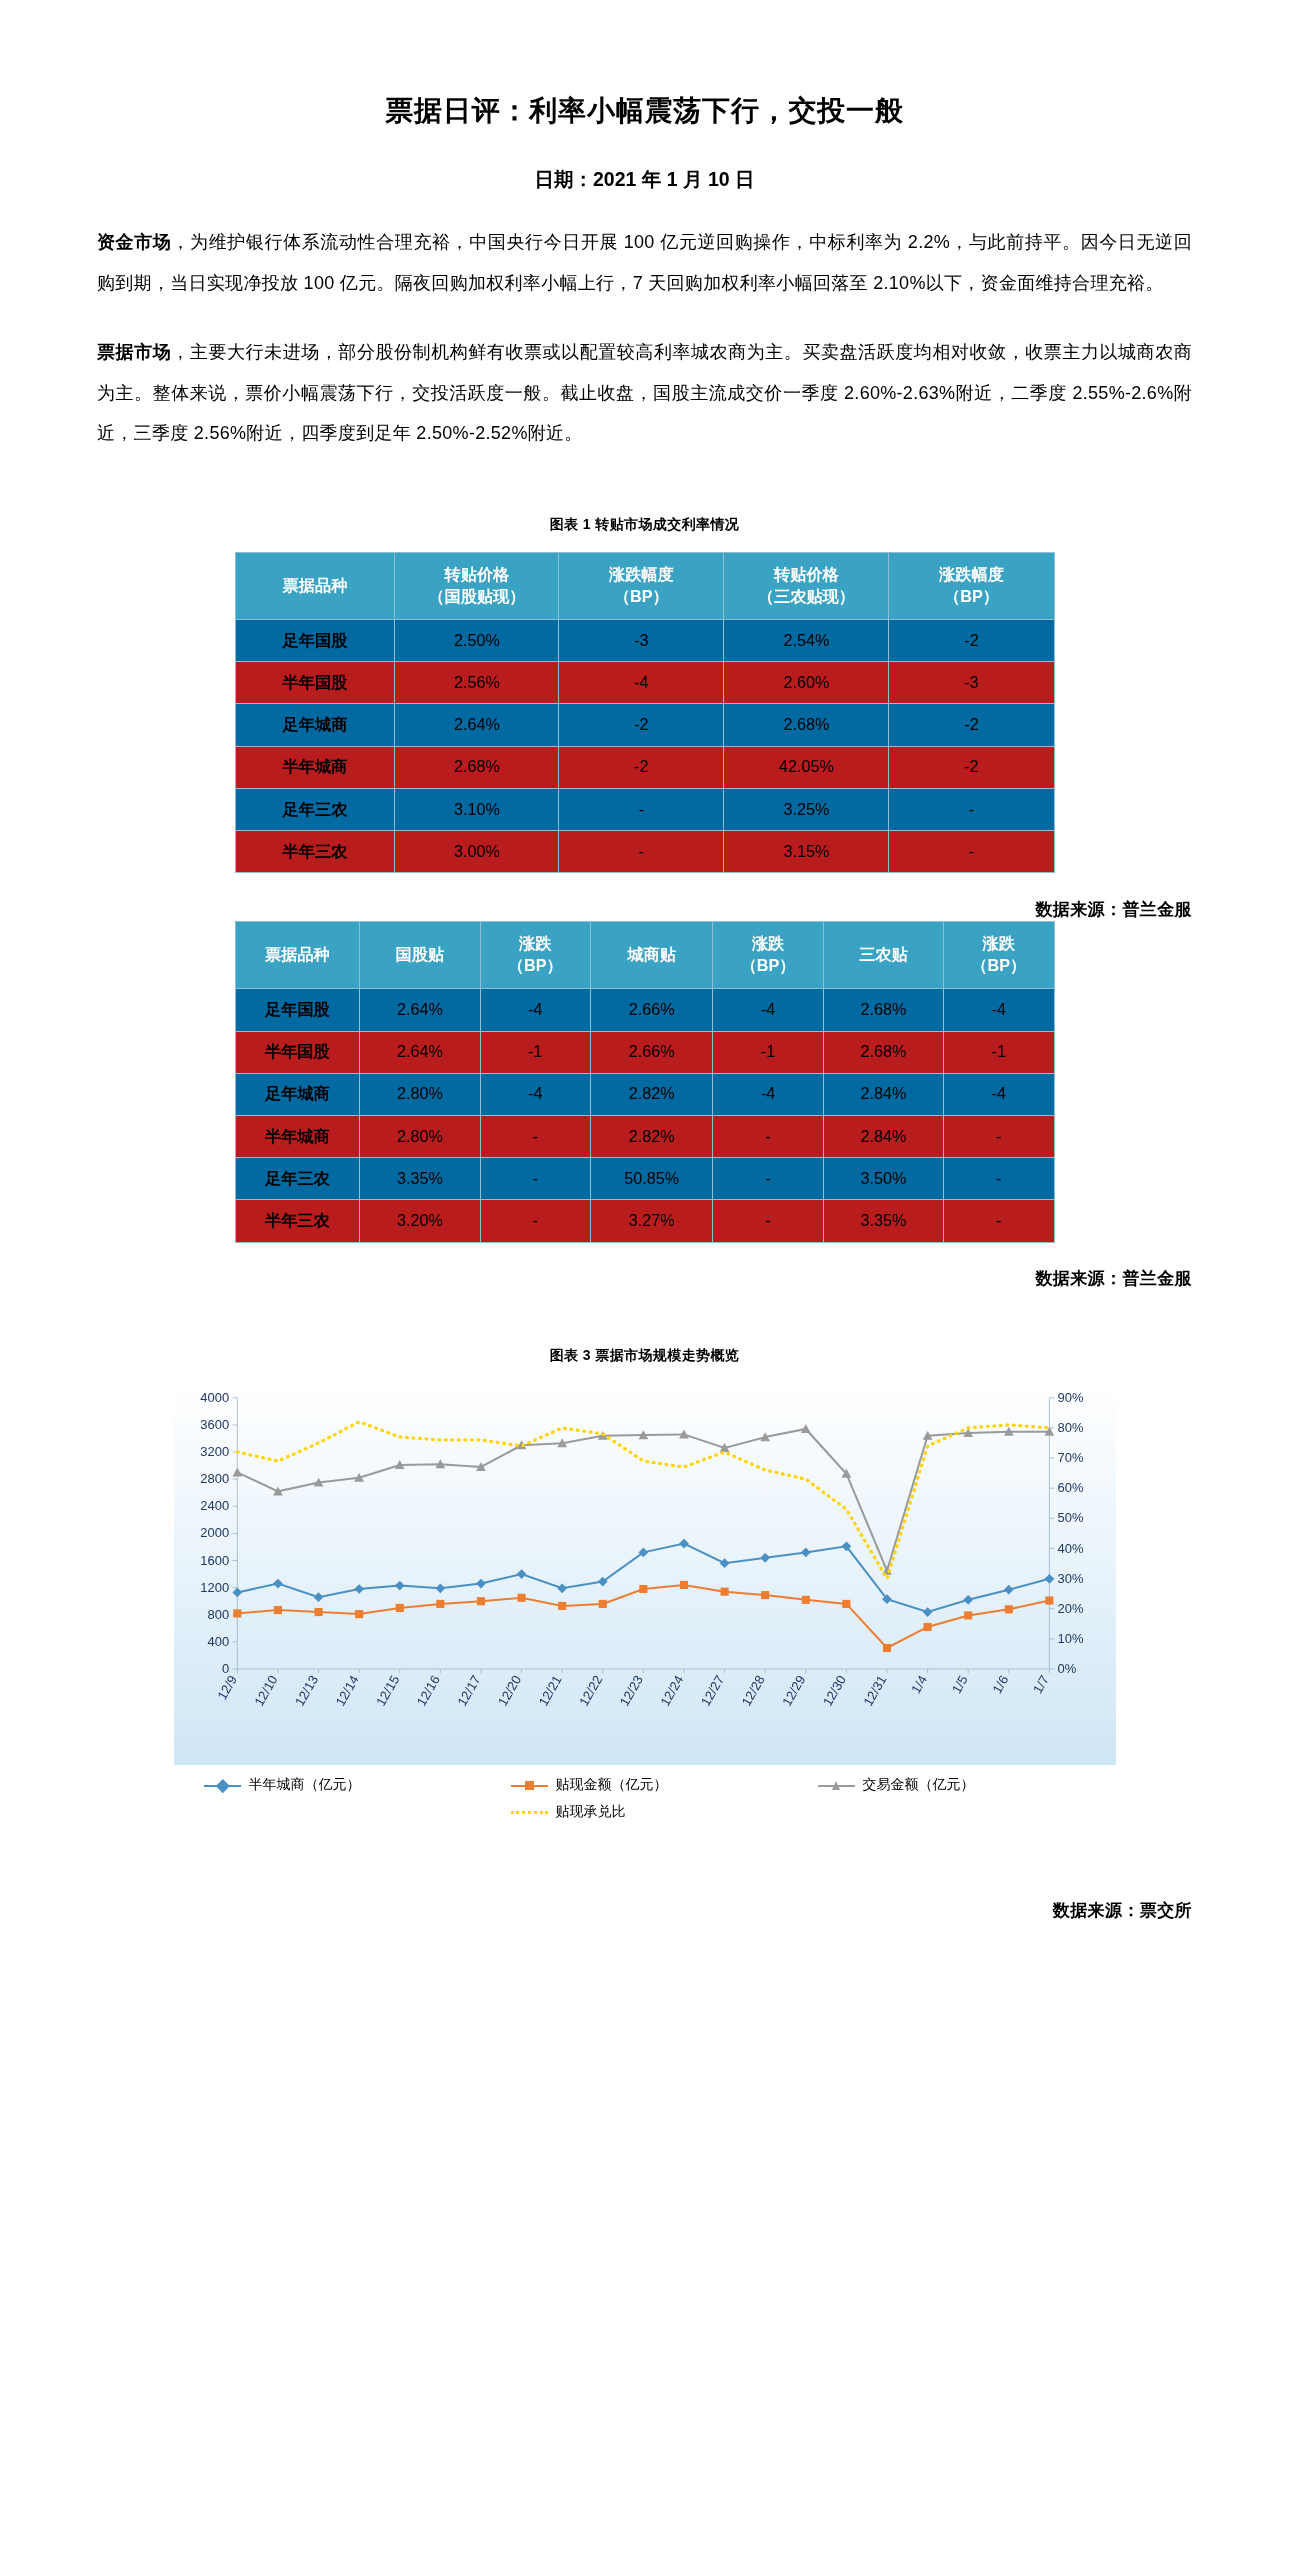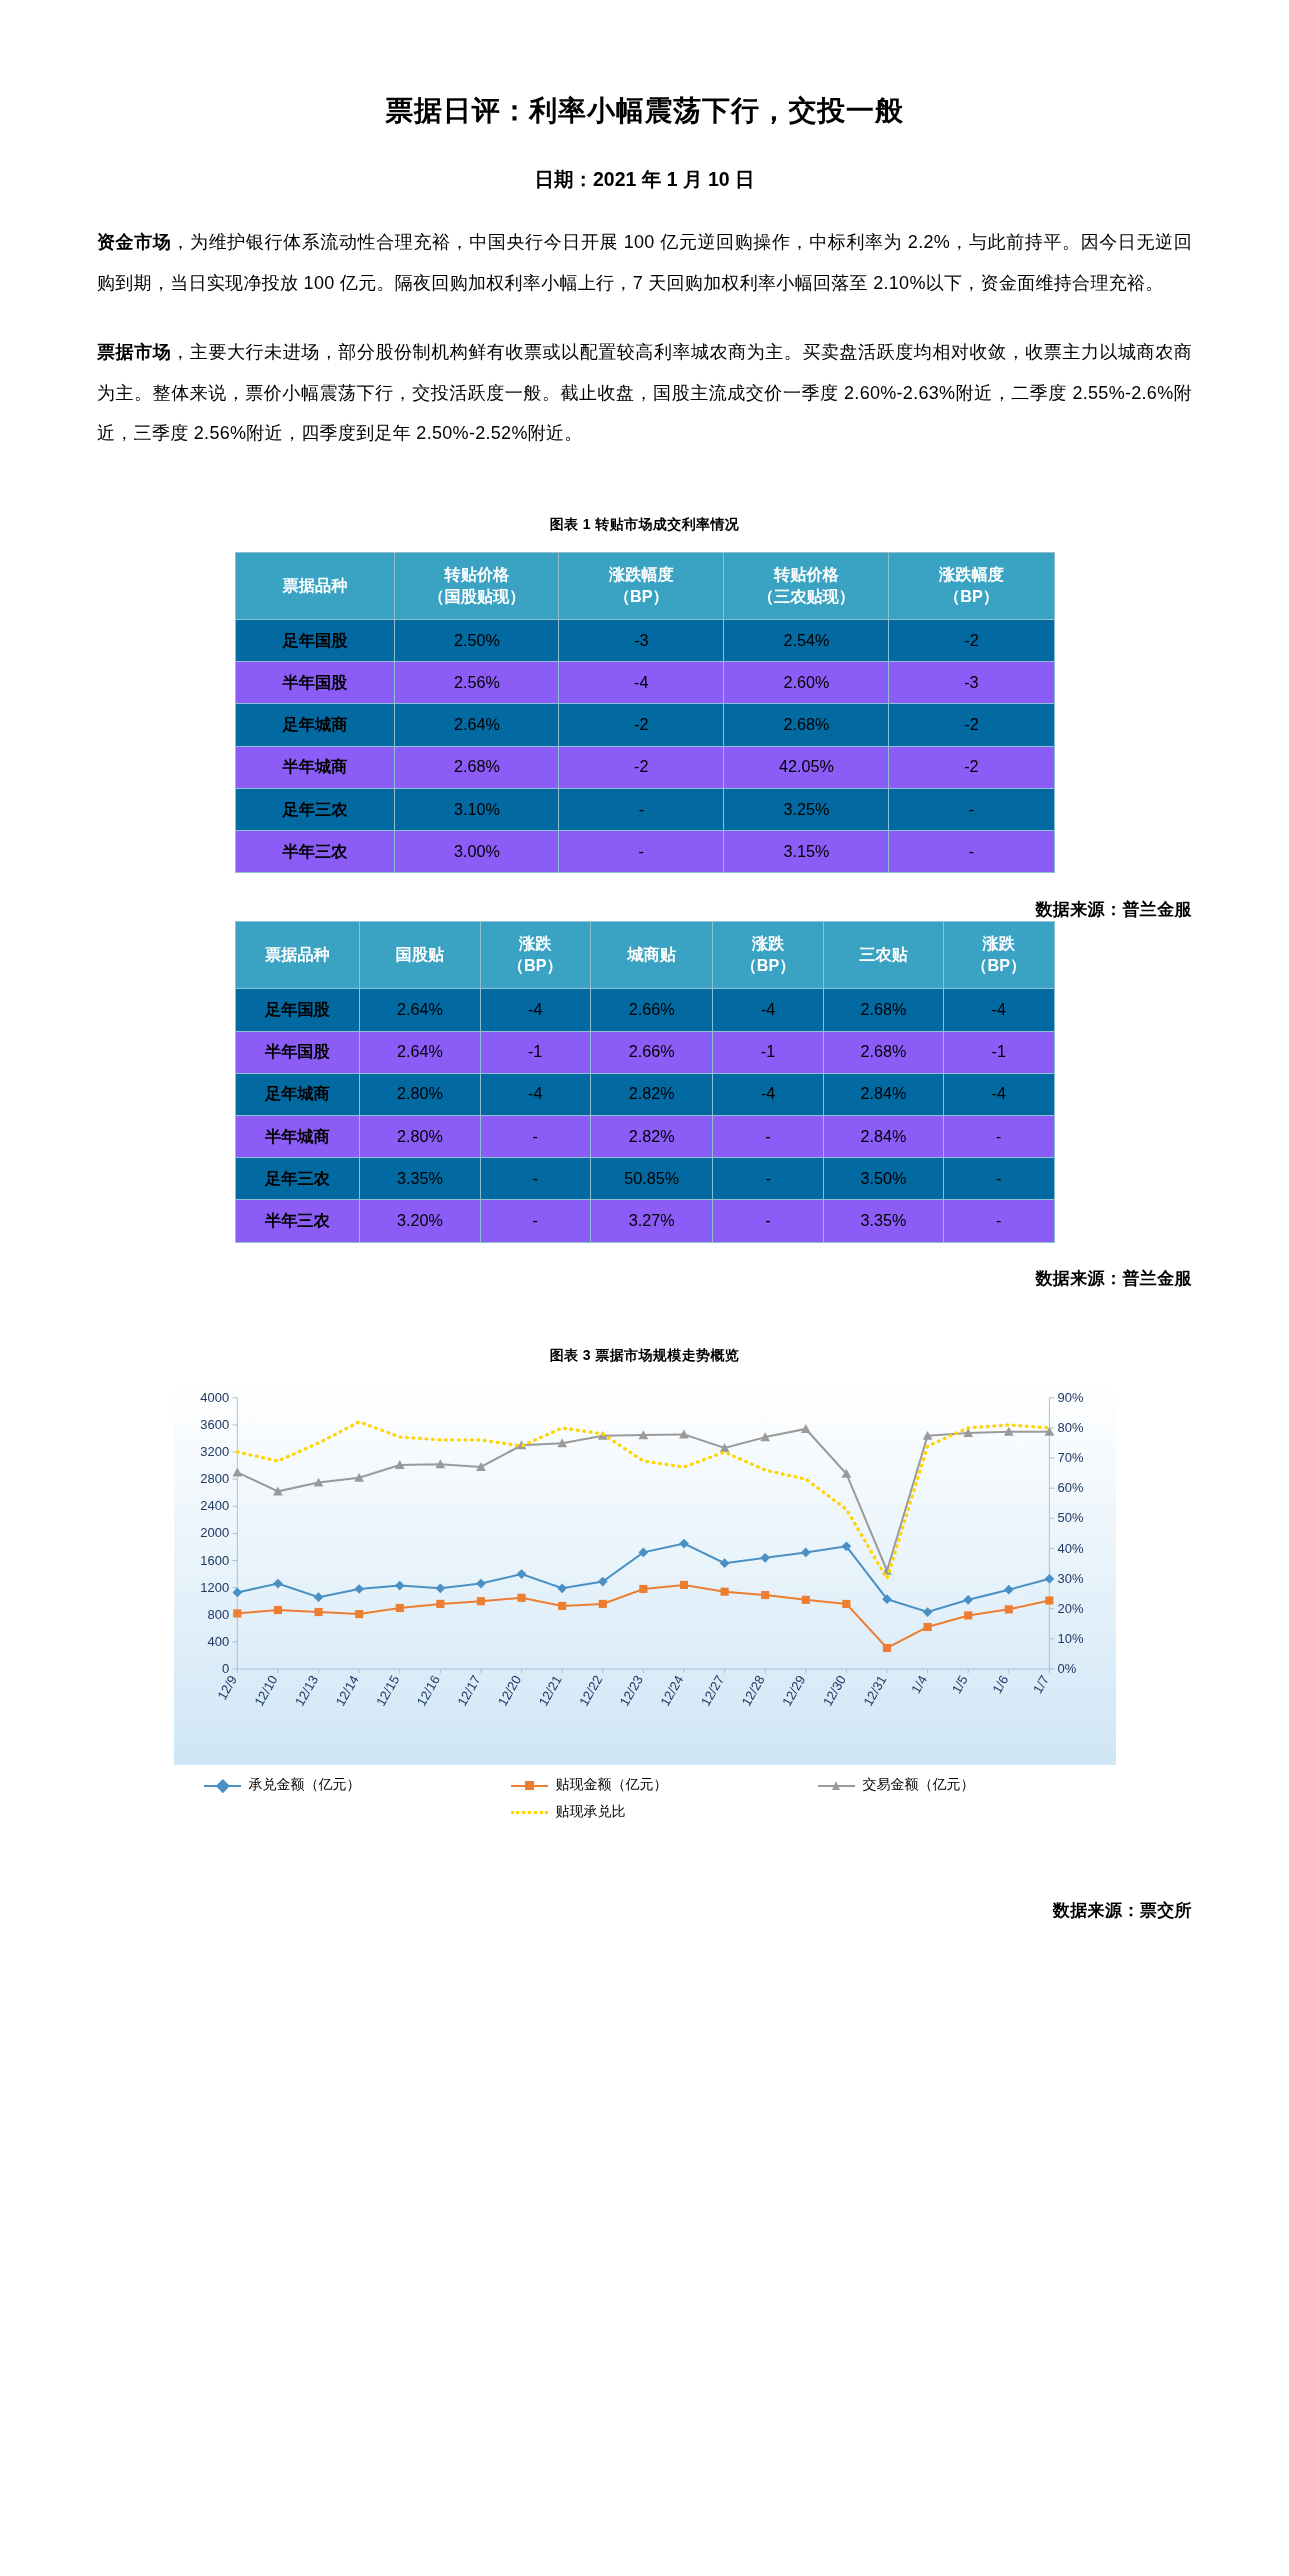--- a/index.html
+++ b/index.html
@@ -64,21 +64,21 @@
   table.data thead th {
     background: #3aa3c4;
     color: #ffffff;
     font-weight: bold;
     padding: 11.4px 8.1px;
   }
   table.data tbody tr.shade td {
     background: #0369a1;
   }
   table.data tbody tr.plain td {
-    background: #8b5cf6;
+    background: #b91c1c;
     padding-left: 8px;
   }
   table.data tbody td.rowhead {
     font-weight: bold;
   }
   .source {
     text-align: right;
     font-size: 17px;
     font-weight: bold;
     margin: 24.4px 0 0 0;
@@ -481,21 +481,21 @@
           <polygon points="1078,53.75 1084,64.75 1072,64.75" fill="#9a9a9a"></polygon>
           <path d="M78 84.80000000000001 L128 95.93333333333334 L178 73.66666666666669 L228 47.688888888888926 L278 66.24444444444447 L328 69.95555555555558 L378 69.95555555555558 L428 77.3777777777778 L478 55.111111111111086 L528 62.5333333333333 L578 95.93333333333334 L628 103.35555555555555 L678 84.80000000000001 L728 107.06666666666663 L778 118.20000000000002 L828 155.3111111111111 L878 240.66666666666669 L928 77.3777777777778 L978 55.111111111111086 L1028 51.39999999999998 L1078 55.111111111111086" fill="none" stroke="#ffd400" stroke-width="4" stroke-dasharray="1,7" stroke-linecap="round"></path>
         </svg>
     </div>
     <div class="legend" id="chart-legend">
         <div class="lg">
           <span class="lgmark">
             <span class="lgline" style="background: rgb(74, 144, 196);"></span>
             <span class="lgsym" style="background: rgb(74, 144, 196); transform: rotate(45deg);"></span>
           </span>
-          <span>承兑金额（亿元）</span>
+          <span>半年城商（亿元）</span>
         </div>
         <div class="lg">
           <span class="lgmark">
             <span class="lgline" style="background: rgb(237, 125, 49);"></span>
             <span class="lgsym" style="background: rgb(237, 125, 49);"></span>
           </span>
           <span>贴现金额（亿元）</span>
         </div>
         <div class="lg">
           <span class="lgmark">

